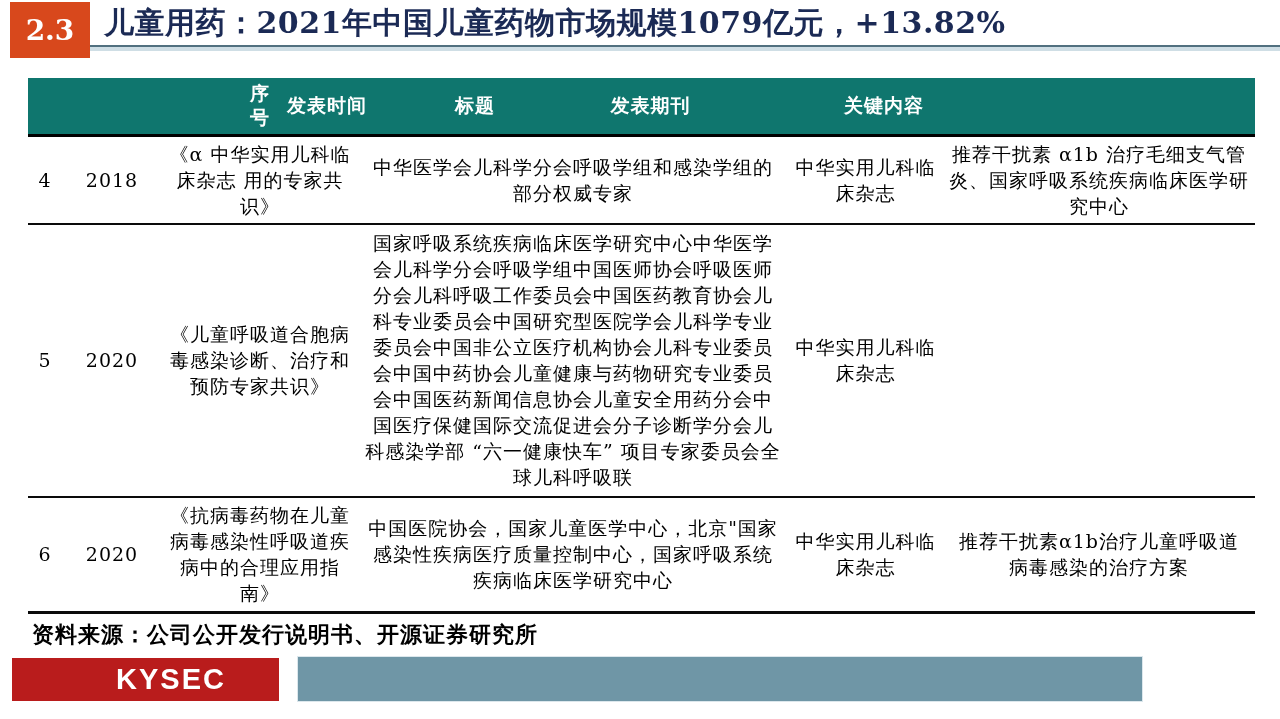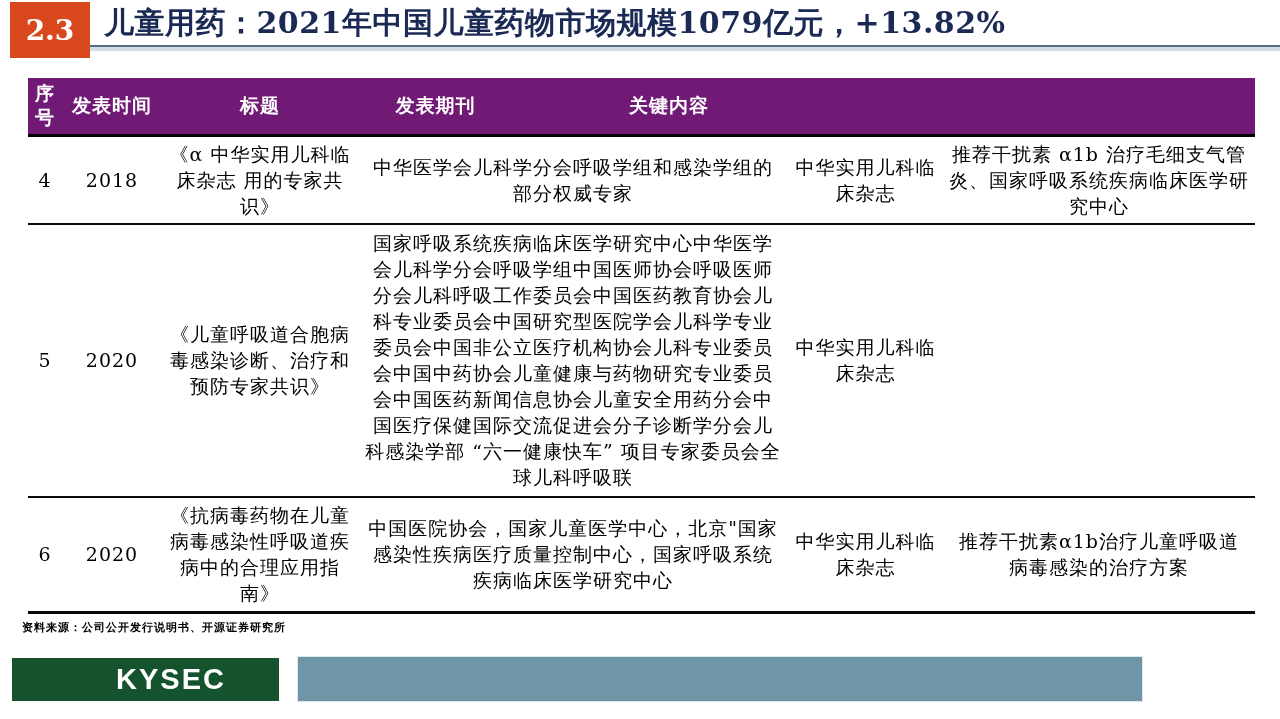--- a/index.html
+++ b/index.html
@@ -19,47 +19,47 @@
   }
   .header-rule{
     position:absolute; left:78px; top:45px; width:1202px; height:7px; z-index:1;
     background:linear-gradient(to bottom,#51707F 0px,#51707F 2px,#CFDEE5 2px,#CFDEE5 6px,#ffffff 6px);
   }
 
   
   .pub-table{ position:absolute; left:28px; top:78px; width:1227px; }
   .trow{ display:flex; width:100%; }
   .thead{
-    background:#701a75; color:#fff; font-weight:bold; font-size:17px;
-    min-height:53px; border-bottom:3px solid #000;
+    background:#0f766e; color:#fff; font-weight:bold; font-size:17px;
+    min-height:53px; border-bottom:3px solid #000;justify-content:center;
   }
   .thead .cell{ line-height:1.25; }
   .cell{
     display:flex; align-items:center; justify-content:center;
     text-align:center; padding:4px 6px; line-height:26px; font-size:19px;
     letter-spacing:1px;
   }
   .c-seq{ width:34px; padding:4px 2px; }
   .c-time{ width:100px; }
   .c-title{ width:196px; }
   .c-publisher{ width:430px; }
   .c-journal{ width:155px; }
   .c-content{ width:312px; }
   .r4{ min-height:86px; border-bottom:2px solid #0a0a0a; }
   .r5{ min-height:273px; border-bottom:2px solid #0a0a0a; }
   .r6{ min-height:116px; border-bottom:3px solid #0a0a0a; }
 
   
   .source-note{
-    position:absolute; left:22px; top:620px; font-size:11px; font-weight:bold;
+    position:absolute; left:32px; top:620px; font-size:22px; font-weight:bold;
     letter-spacing:1px;
   }
   .kysec-logo{
     position:absolute; left:12px; top:658px; width:267px; height:43px;
-    background:#14532d; color:#fff; display:flex; align-items:center;
+    background:#b91c1c; color:#fff; display:flex; align-items:center;
     padding-left:104px; font-family:"Liberation Sans", sans-serif;
     font-weight:bold; font-size:29px; letter-spacing:2px;
   }
   .footer-bar{
     position:absolute; left:297px; top:656px; width:846px; height:46px;
     background:#6F96A6; border:1px solid #DCE7EC;
   }
 </style>
 </head>
 <body>

